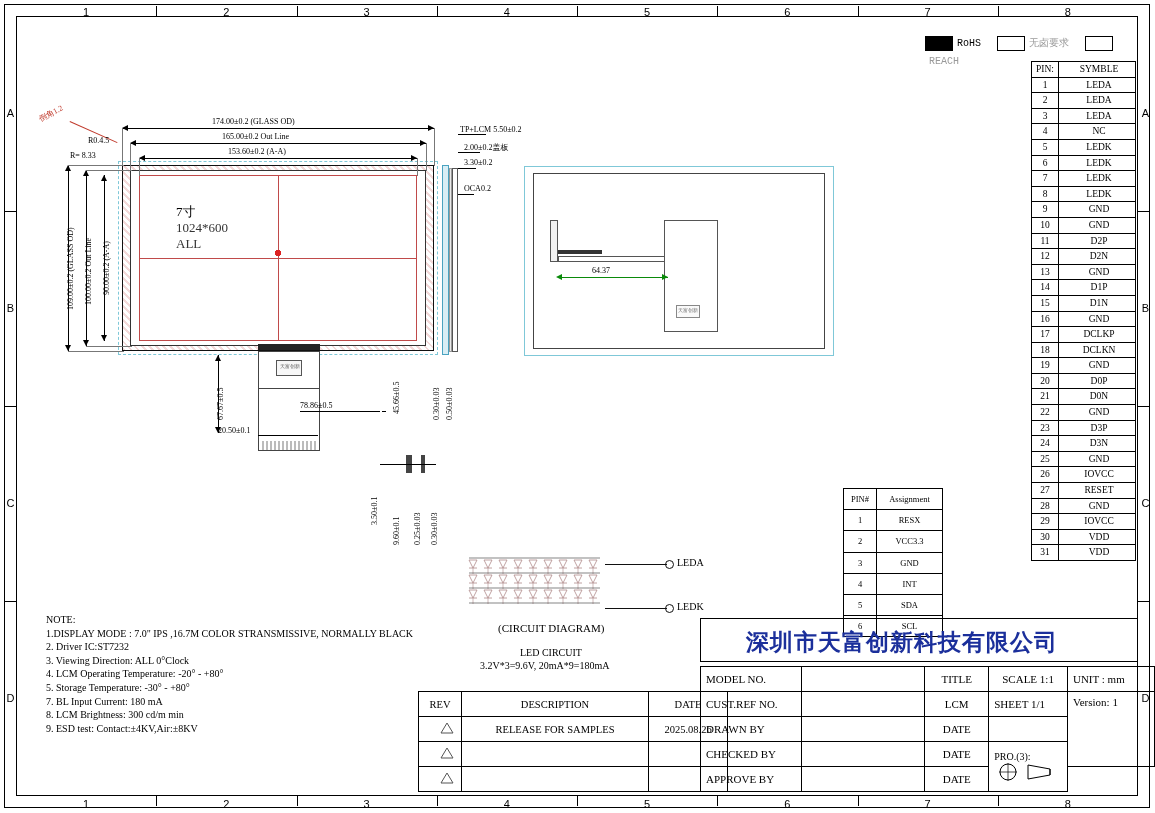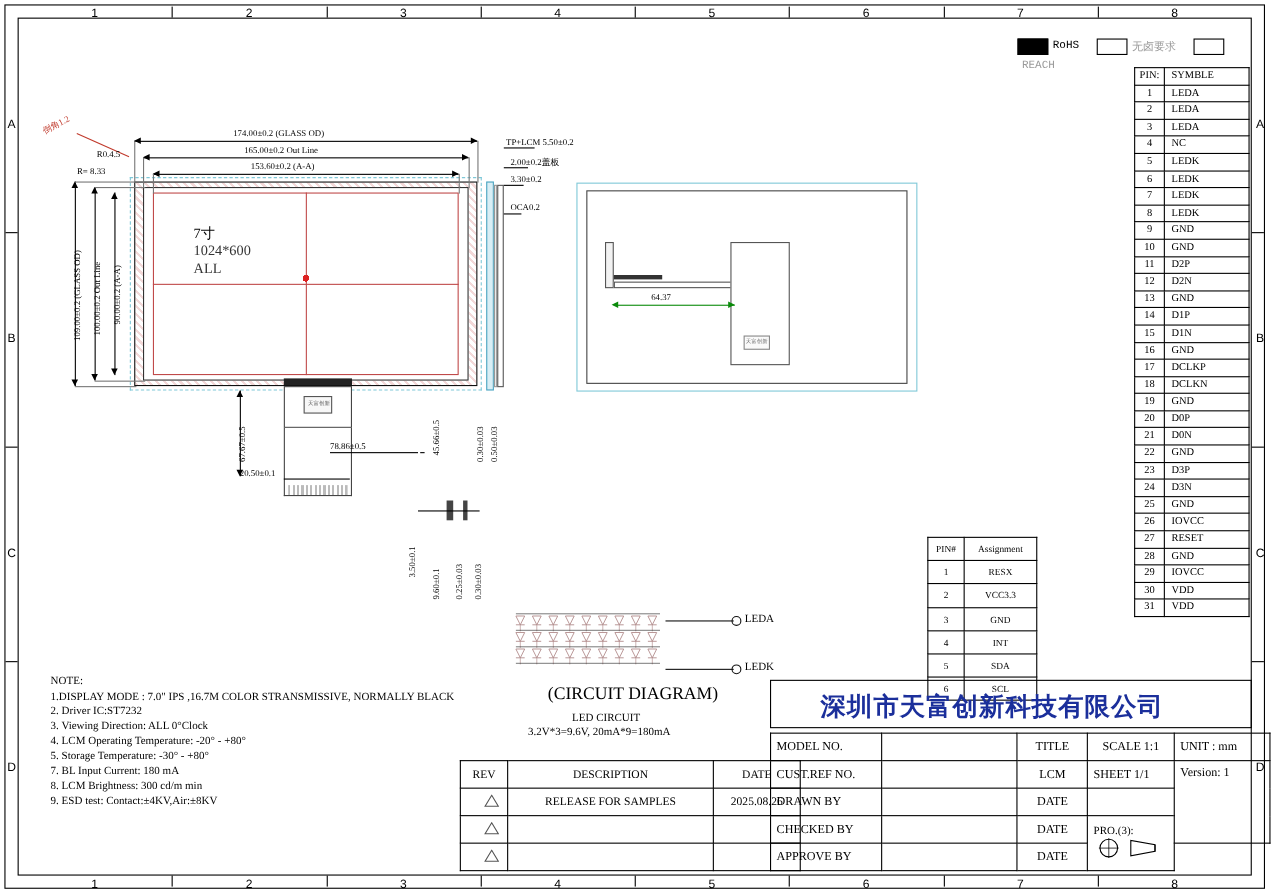--- a/index.html
+++ b/index.html
@@ -19,21 +19,21 @@
   
   .rohs-box{left:925px;top:33px;width:205px;height:22px;}
   .sw{width:26px;height:13px;border:1px solid #000;display:inline-block;vertical-align:middle;}
   .sw.filled{background:#000;}
   .rohs-txt{font-size:10px;vertical-align:middle;margin-left:4px;font-family:Liberation Mono, monospace;}
   .rohs-txt.grey{color:#9a9a9a;}
   
   table.pins{border-collapse:collapse;font-size:9.5px;font-family:"Liberation Serif",serif;}
   table.pins td{border:1px solid #000;height:14.6px;line-height:14.6px;padding:0 2px;text-align:center;}
   table.pins td.num{width:22px;}
-  table.pins td.sym{width:68px;text-align:left;padding-left:6px;}
+  table.pins td.sym{width:68px;text-align:center;padding-left:6px;}
   table.pins tr.hd td{font-weight:normal;}
   
   table.pins2{border-collapse:collapse;font-size:8.5px;font-family:"Liberation Serif",serif;}
   table.pins2 td{border:1px solid #000;height:18.2px;line-height:18.2px;text-align:center;}
   table.pins2 td.n{width:30px;}
   table.pins2 td.a{width:63px;}
   
   .rect{position:absolute;box-sizing:border-box;}
   .dim-line{position:absolute;background:#000;height:1px;}
   .dim-vline{position:absolute;background:#000;width:1px;}
@@ -461,21 +461,21 @@
           <line x1="128" y1="42" x2="128" y2="48" stroke="#b08a8a" stroke-width="0.6"></line>
           <line x1="4" y1="32" x2="135" y2="32" stroke="#333" stroke-width="0.6"></line>
           <line x1="4" y1="47" x2="135" y2="47" stroke="#333" stroke-width="0.6"></line>
         </svg></div>
     <div class="abs" style="left:150px;top:16px;width:62px;height:1px;background:#111;"></div>
     <div class="abs" style="left:150px;top:60px;width:62px;height:1px;background:#111;"></div>
     <div class="abs" style="left:210px;top:12px;width:7px;height:7px;border:1px solid #111;border-radius:50%;"></div>
     <div class="abs" style="left:210px;top:56px;width:7px;height:7px;border:1px solid #111;border-radius:50%;"></div>
     <div class="abs t10" style="left:222px;top:9px;">LEDA</div>
     <div class="abs t10" style="left:222px;top:53px;">LEDK</div>
-    <div class="abs t11" style="left:43px;top:74px;font-size:16px;">(CIRCUIT DIAGRAM)</div>
+    <div class="abs t11" style="left:43px;top:74px;font-size:11px;">(CIRCUIT DIAGRAM)</div>
     <div class="abs t10" style="left:65px;top:99px;">LED CIRCUIT</div>
     <div class="abs t10" style="left:25px;top:112px;">3.2V*3=9.6V, 20mA*9=180mA</div>
   </div>
 
   <div class="abs" style="left:46px;top:613px;">
     <div class="note">NOTE:</div>
     <div id="note-lines">
         <div class="note">1.DISPLAY MODE : 7.0" IPS ,16.7M COLOR STRANSMISSIVE, NORMALLY BLACK</div>
         <div class="note">2. Driver IC:ST7232</div>
         <div class="note">3. Viewing Direction: ALL 0°Clock</div>

